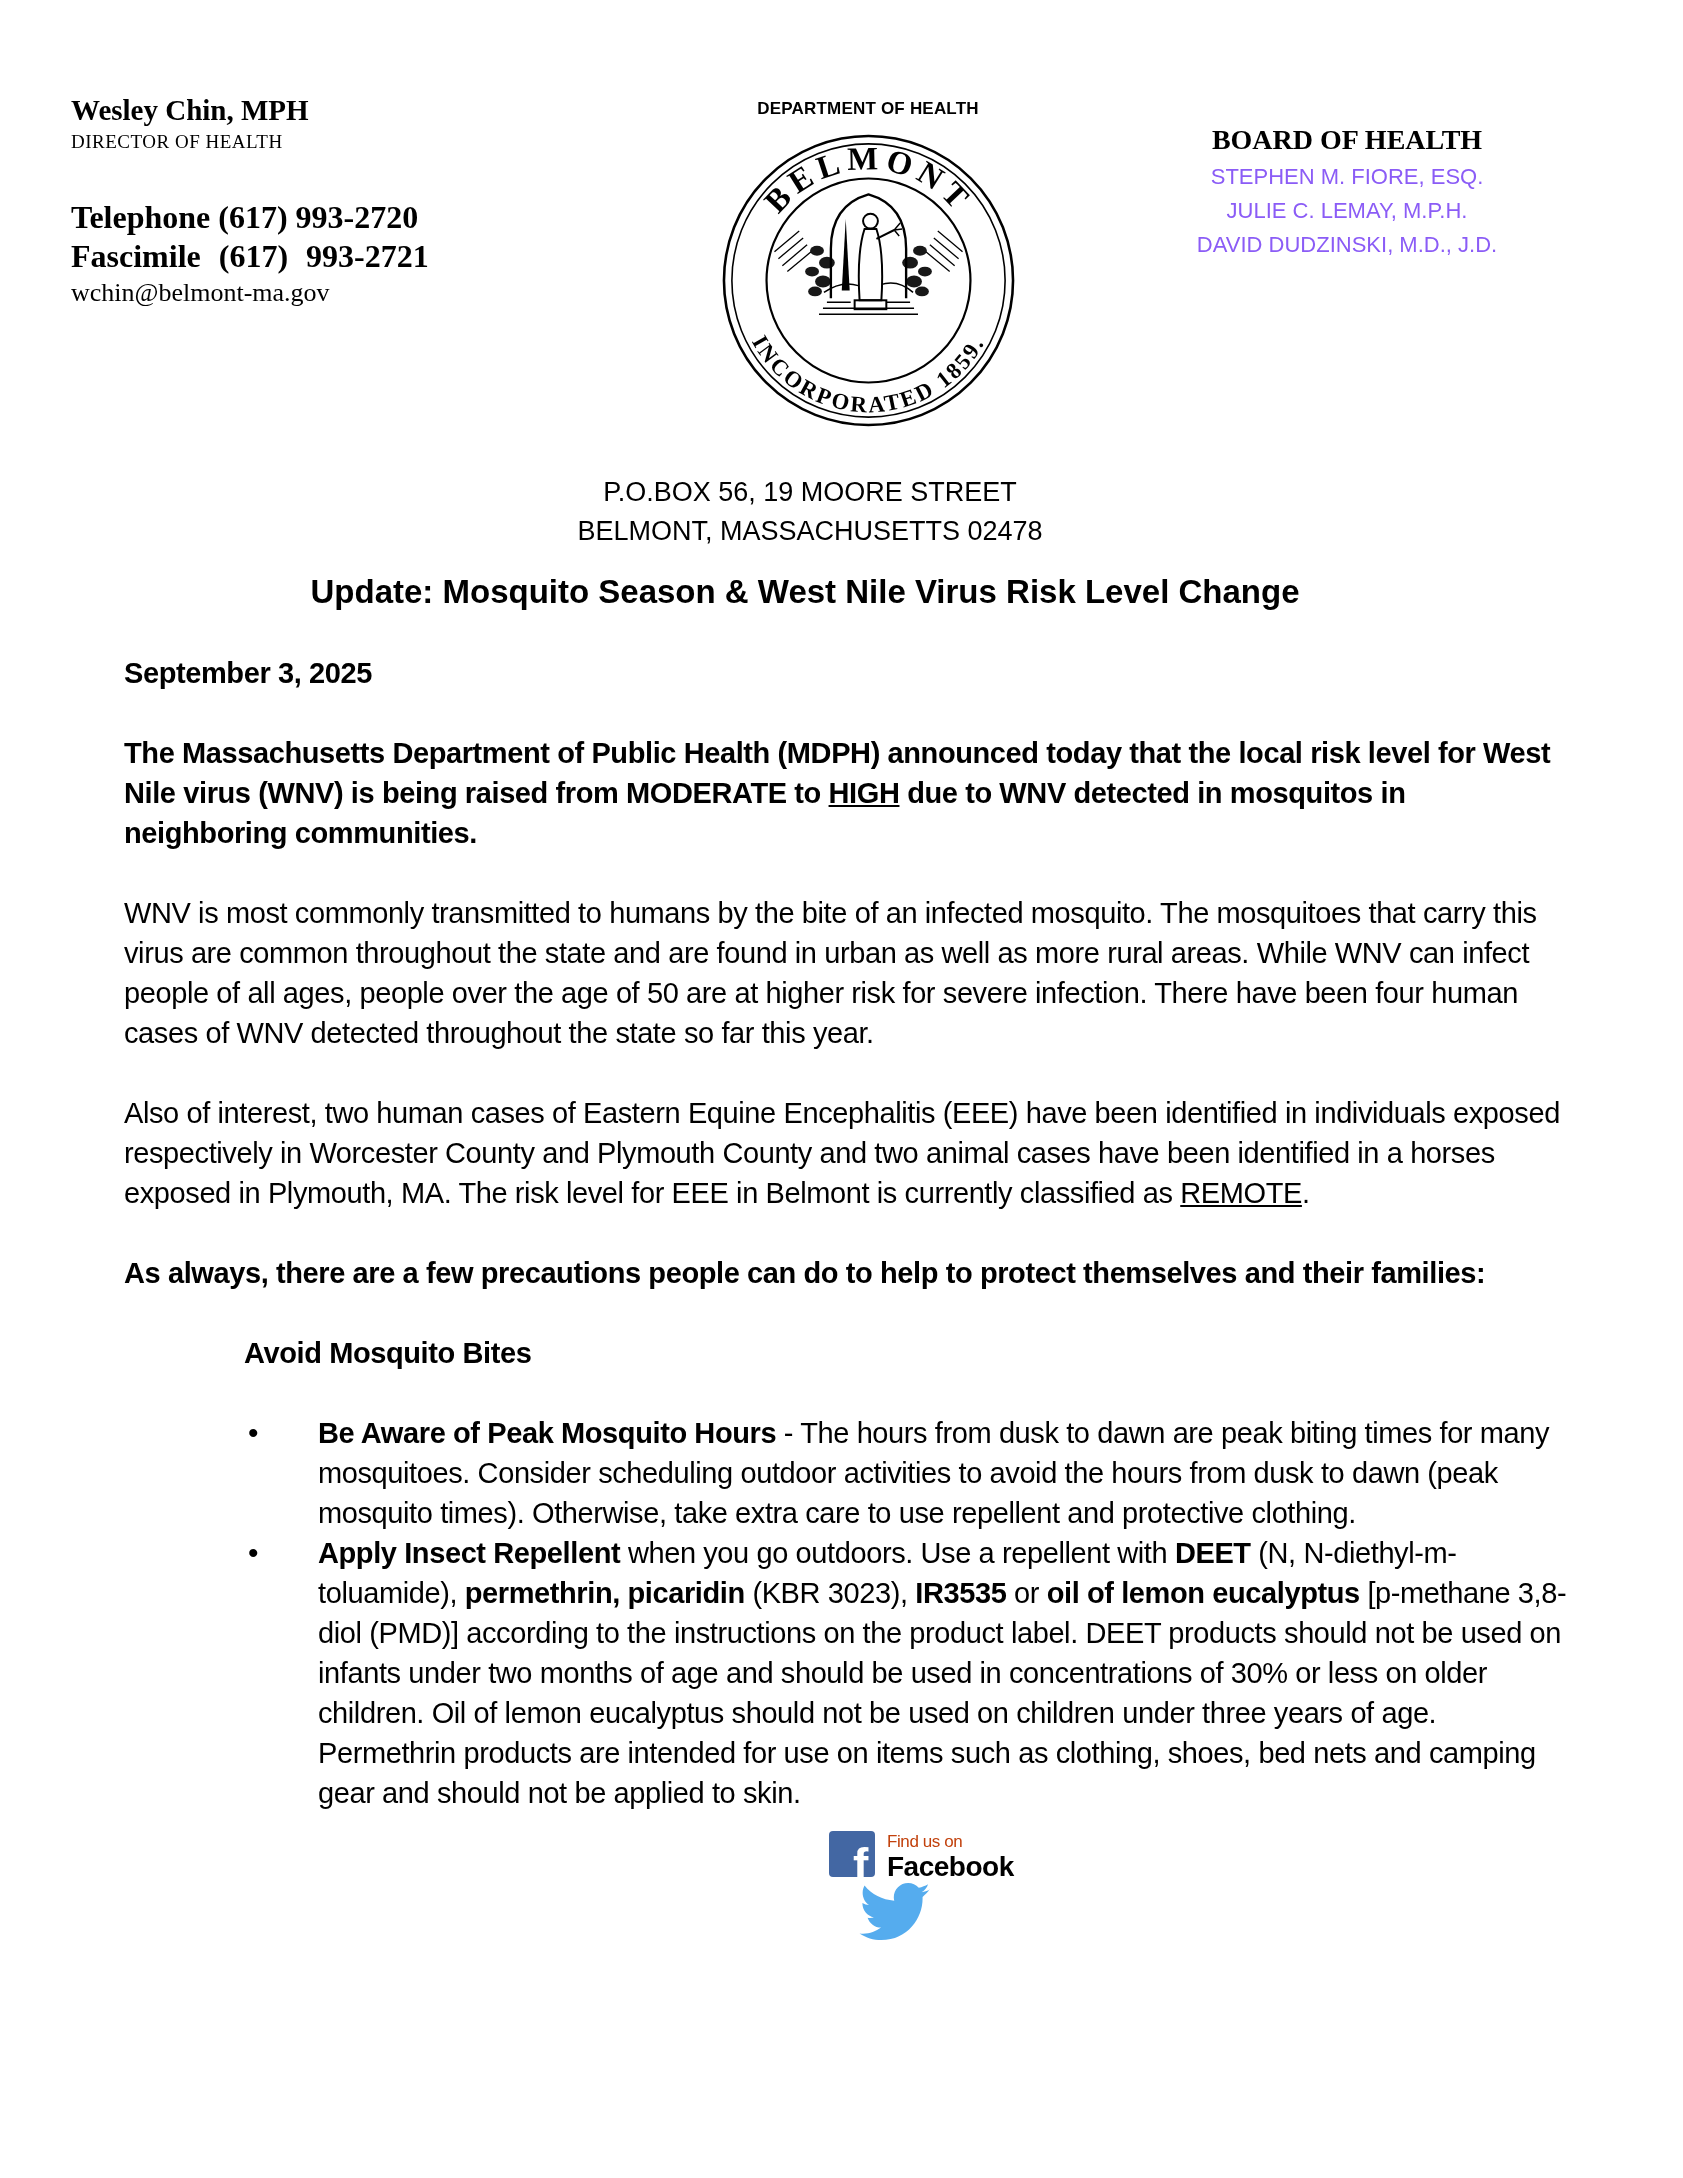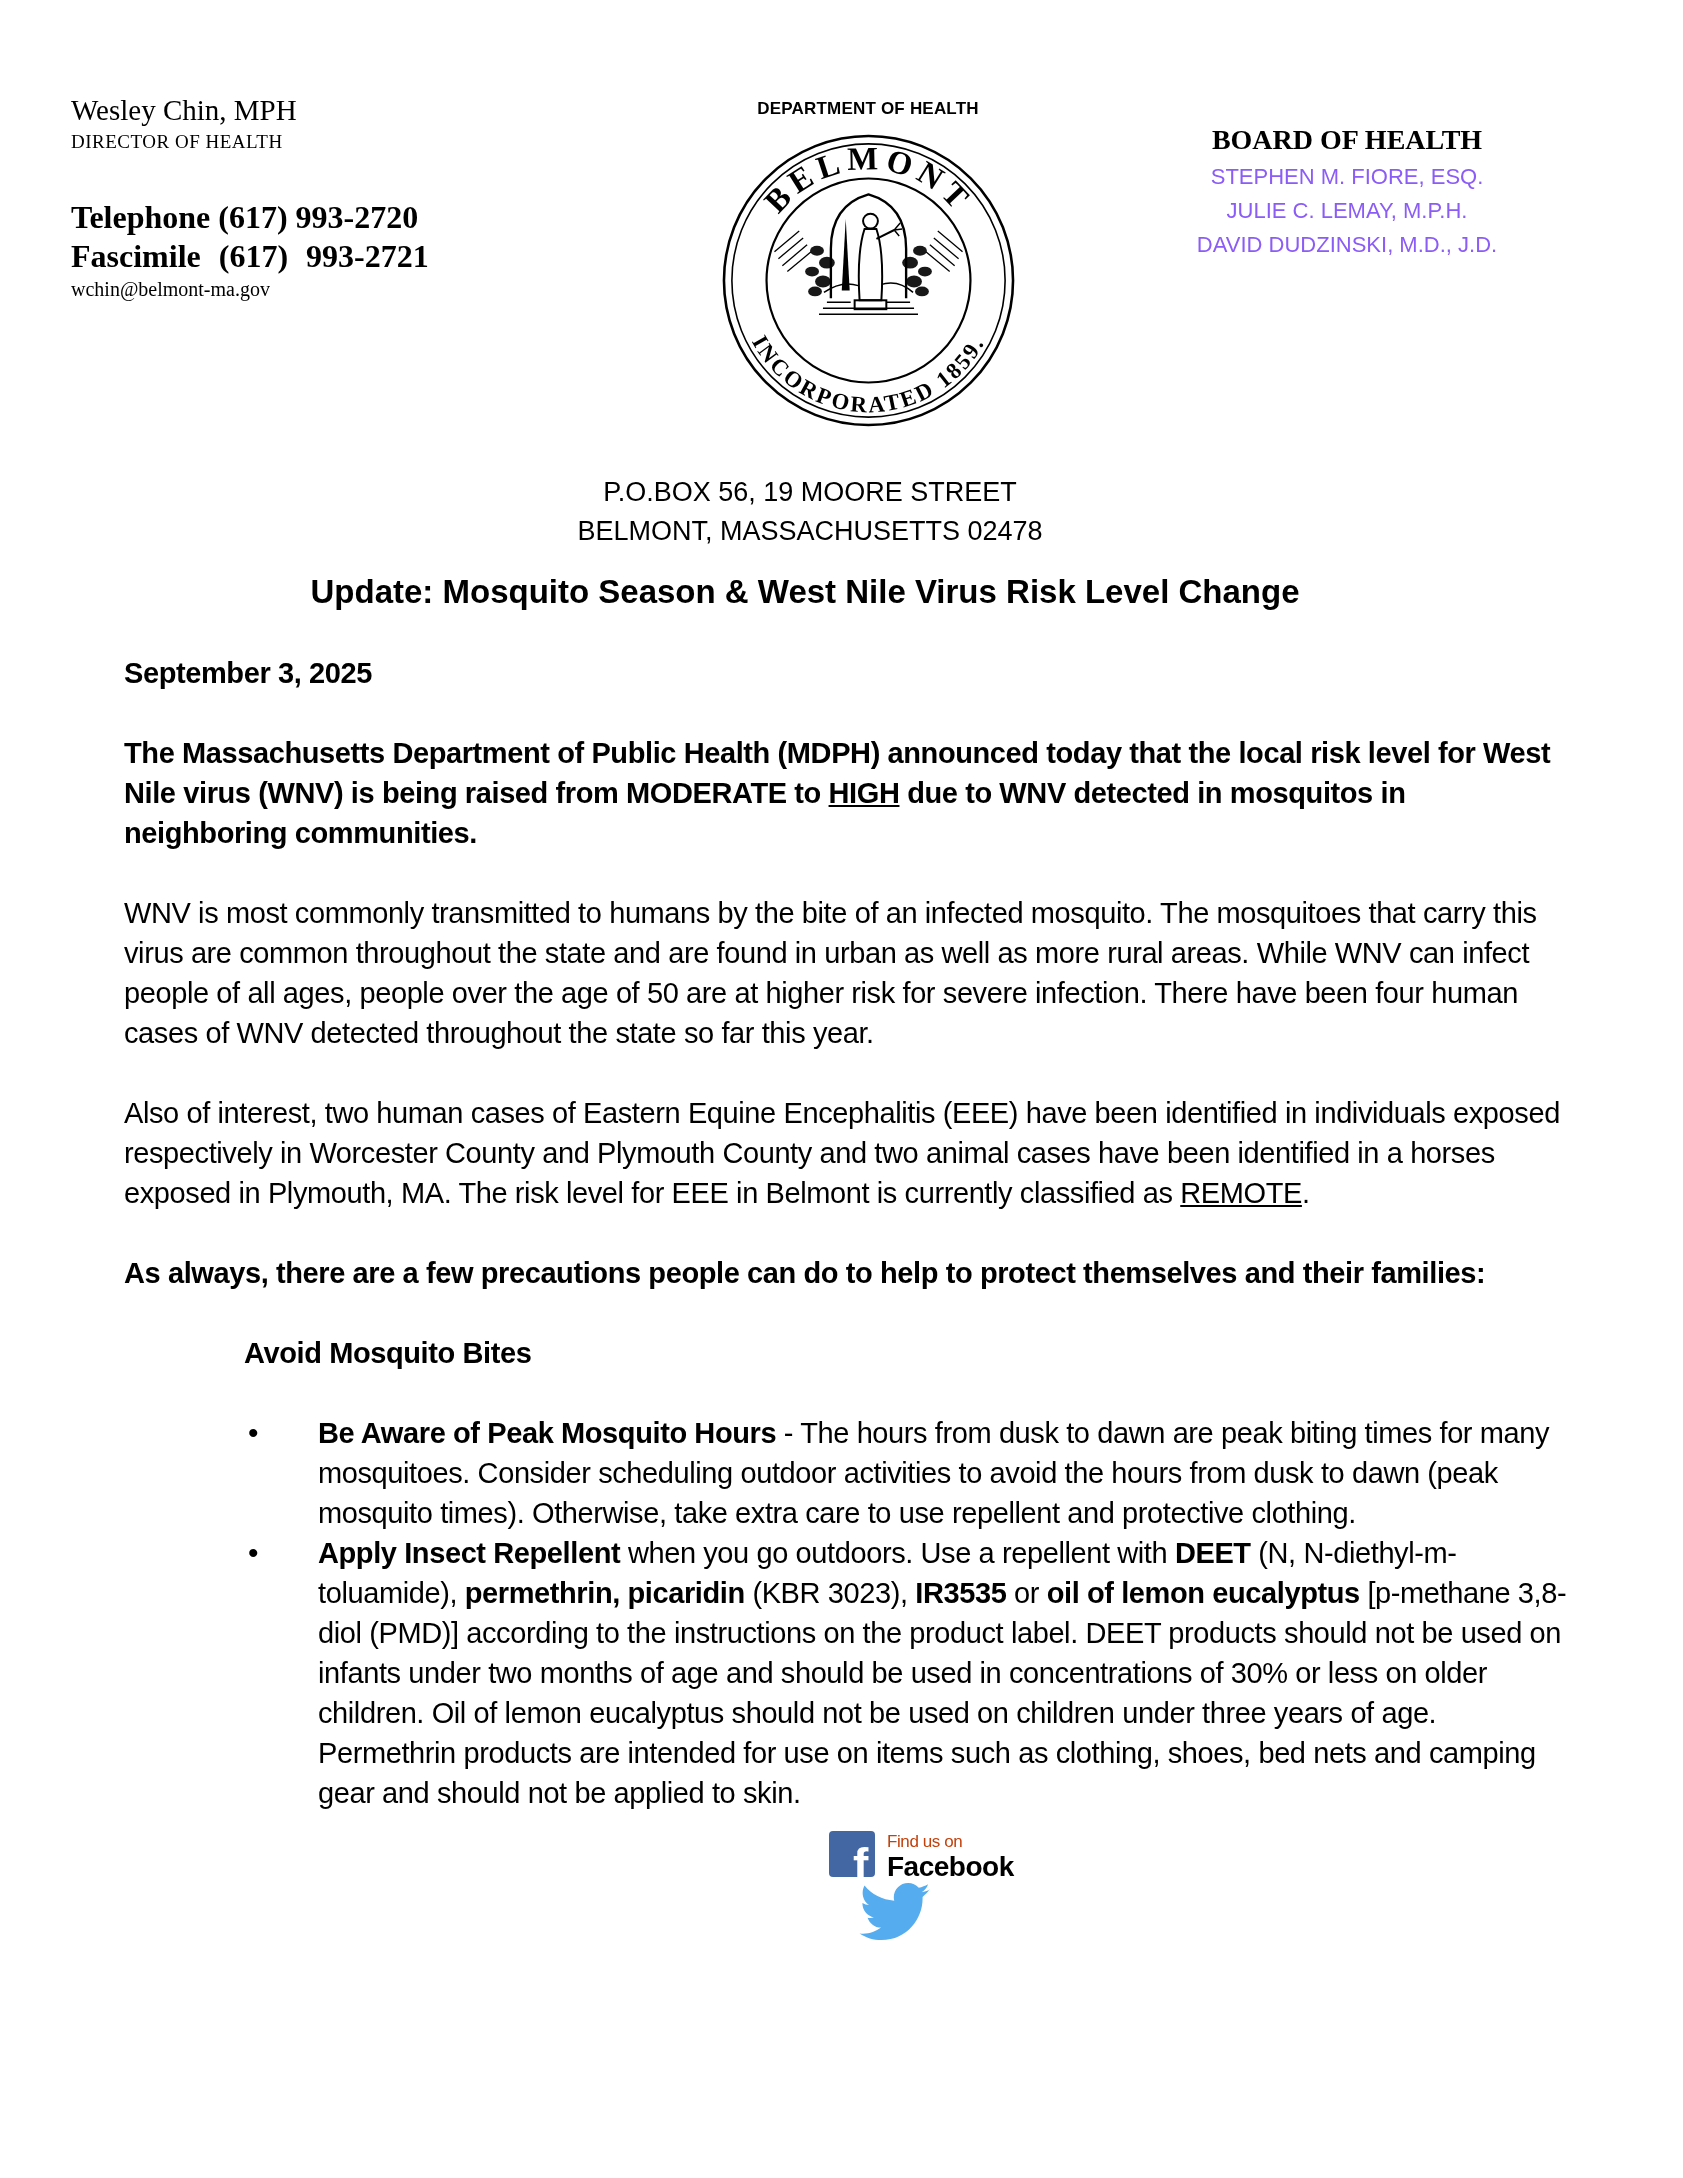--- a/index.html
+++ b/index.html
@@ -12,26 +12,26 @@
     font-family: "Liberation Sans", sans-serif;
     color: #000;
     overflow: hidden;
   }
 
   
   .lh-left {
     position: absolute; left: 71px; top: 94px; width: 455px;
     font-family: "Liberation Serif", serif;
   }
-  .lh-name { font-size: 29px; font-weight: normal; }
+  .lh-name { font-size: 29px; font-weight: bold; }
   .lh-title { font-size: 19px; letter-spacing: 0.5px; margin-top: 4px; }
   .lh-phone { font-size: 32px; font-weight: bold; margin-top: 2px; }
   .lh-phone.first { margin-top: 46px; }
   .lh-fax { word-spacing: 10px; }
-  .lh-email { font-size: 20px; margin-top: 3px; }
+  .lh-email { font-size: 26px; margin-top: 3px; }
 
   .lh-dept {
     position: absolute; left: 571px; top: 99px; width: 594px;
     text-align: center; font-size: 17px; font-weight: bold; letter-spacing: 0.2px;
   }
   .seal-wrap { position: absolute; left: 720px; top: 132px; width: 297px; height: 297px; }
 
   .lh-right {
     position: absolute; left: 1139px; top: 104px; width: 416px; text-align: center; margin-top: 20px;
   }

